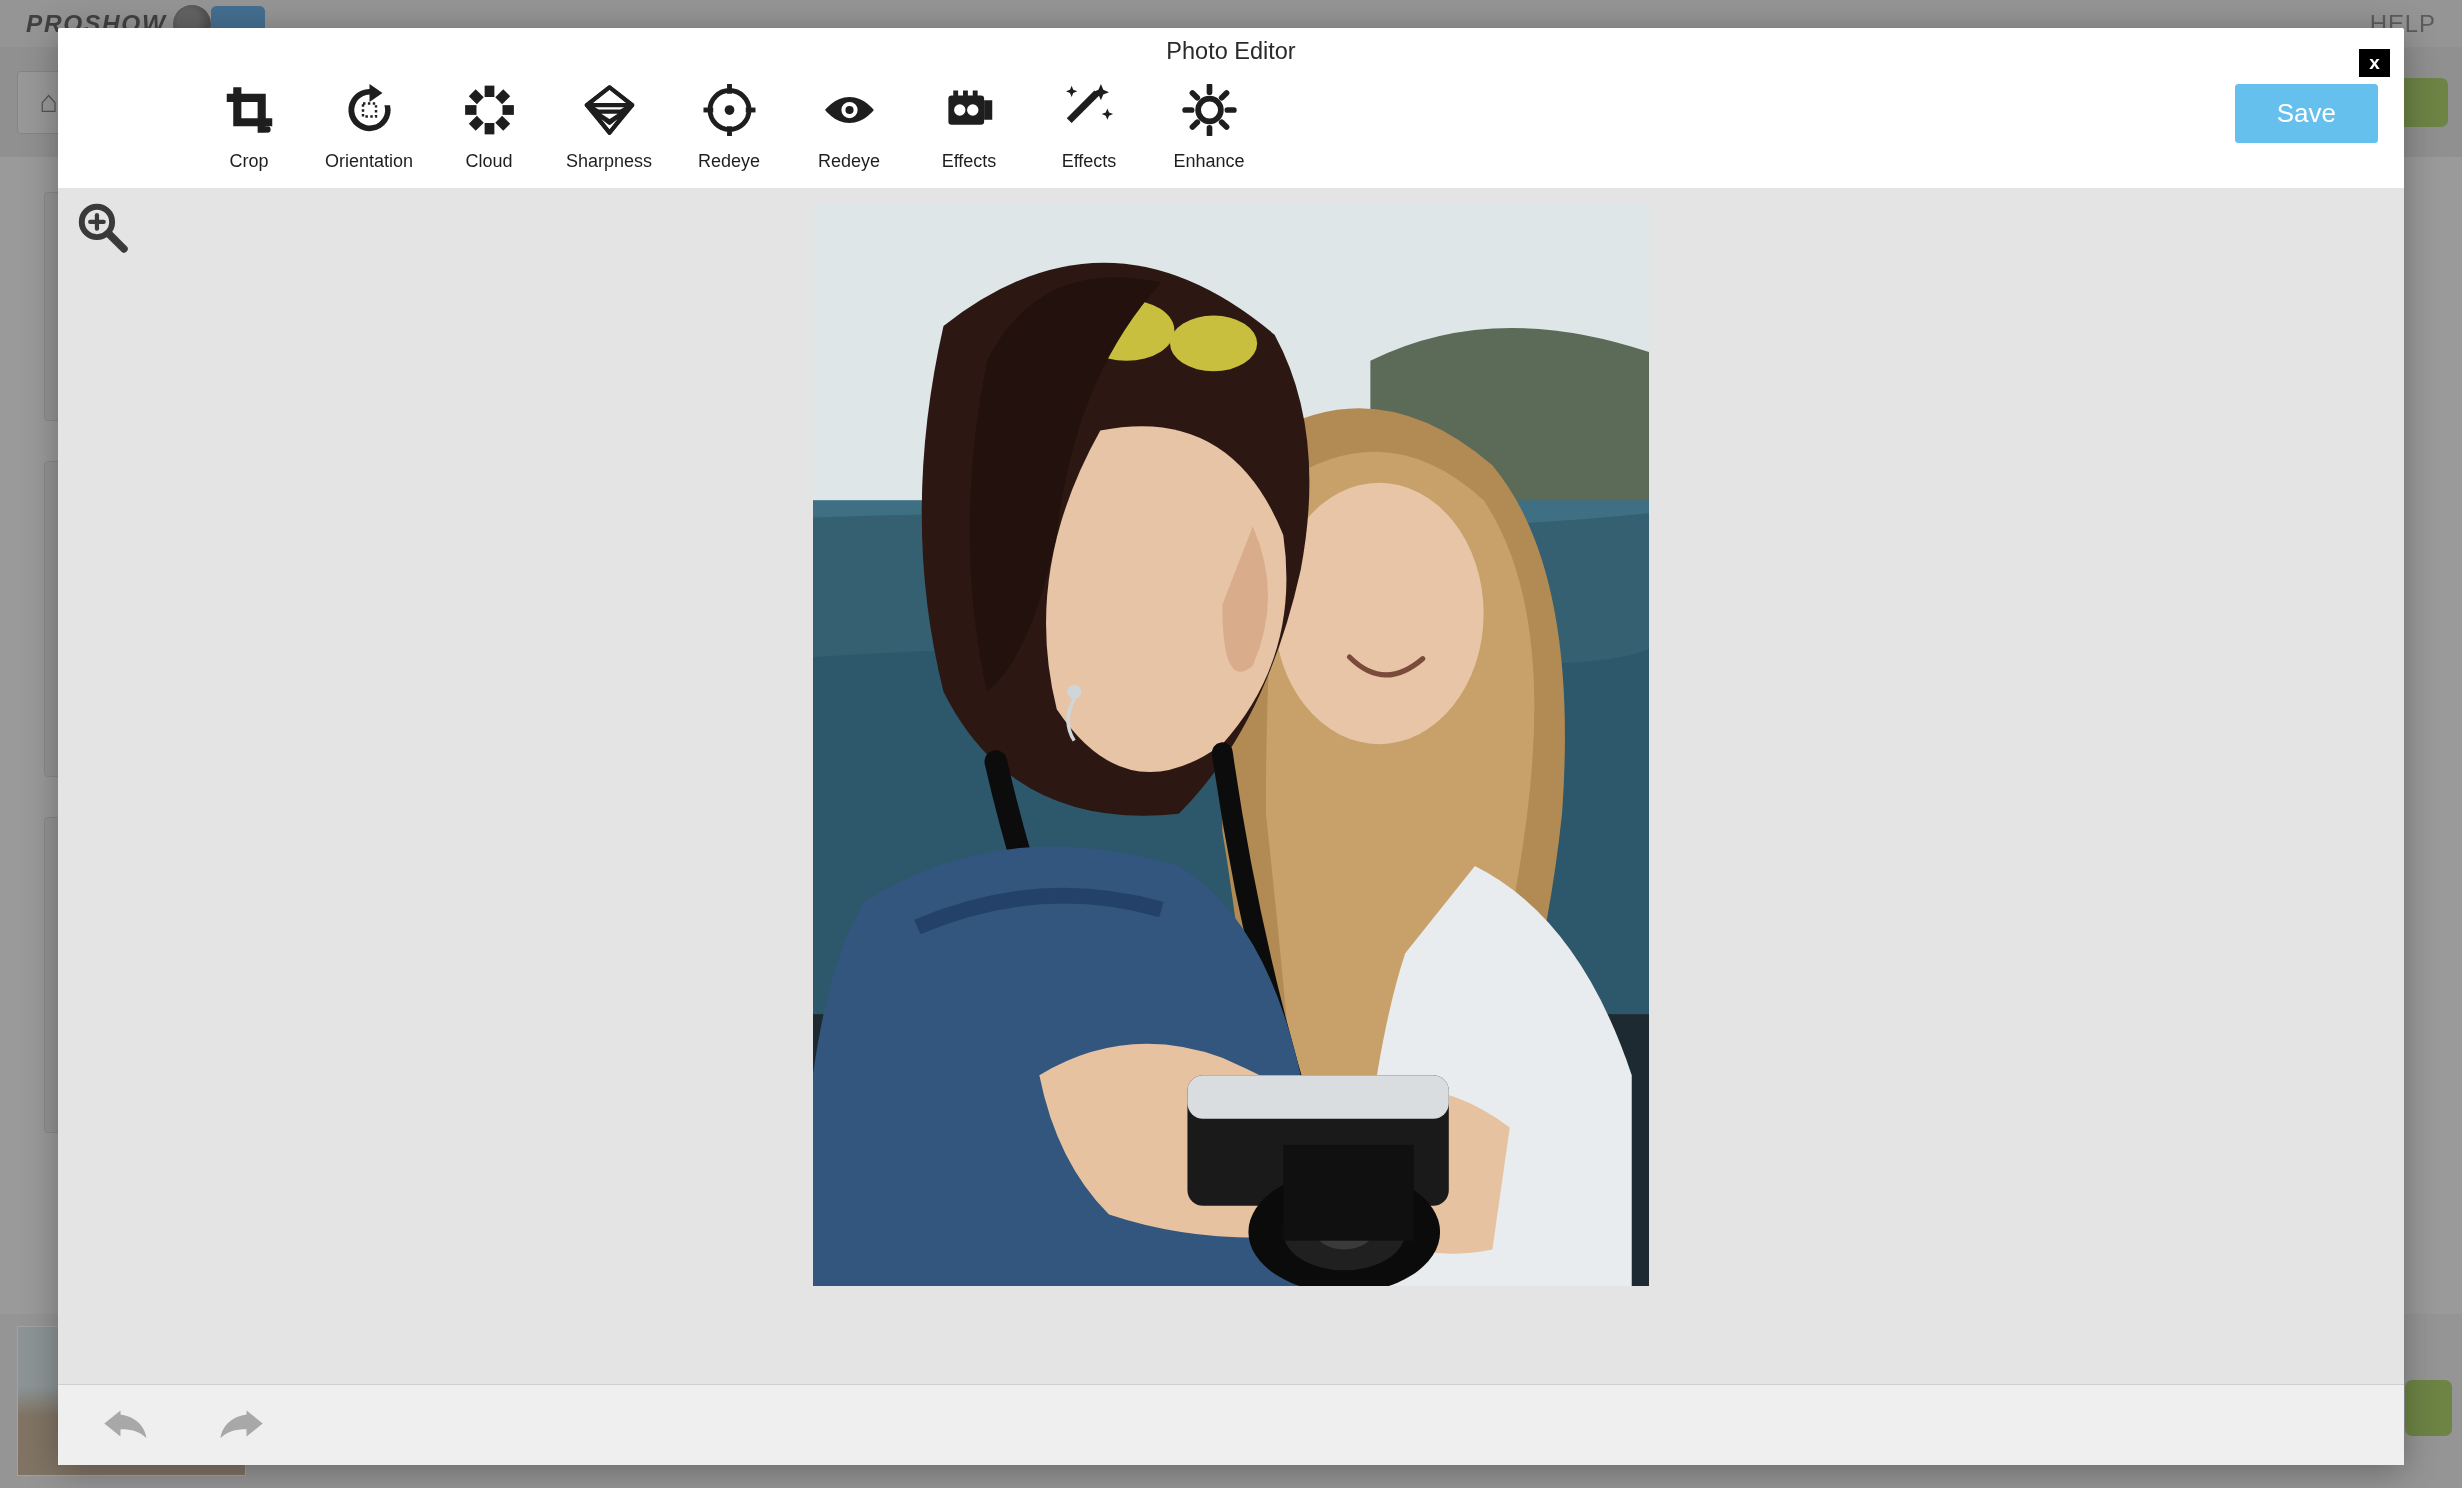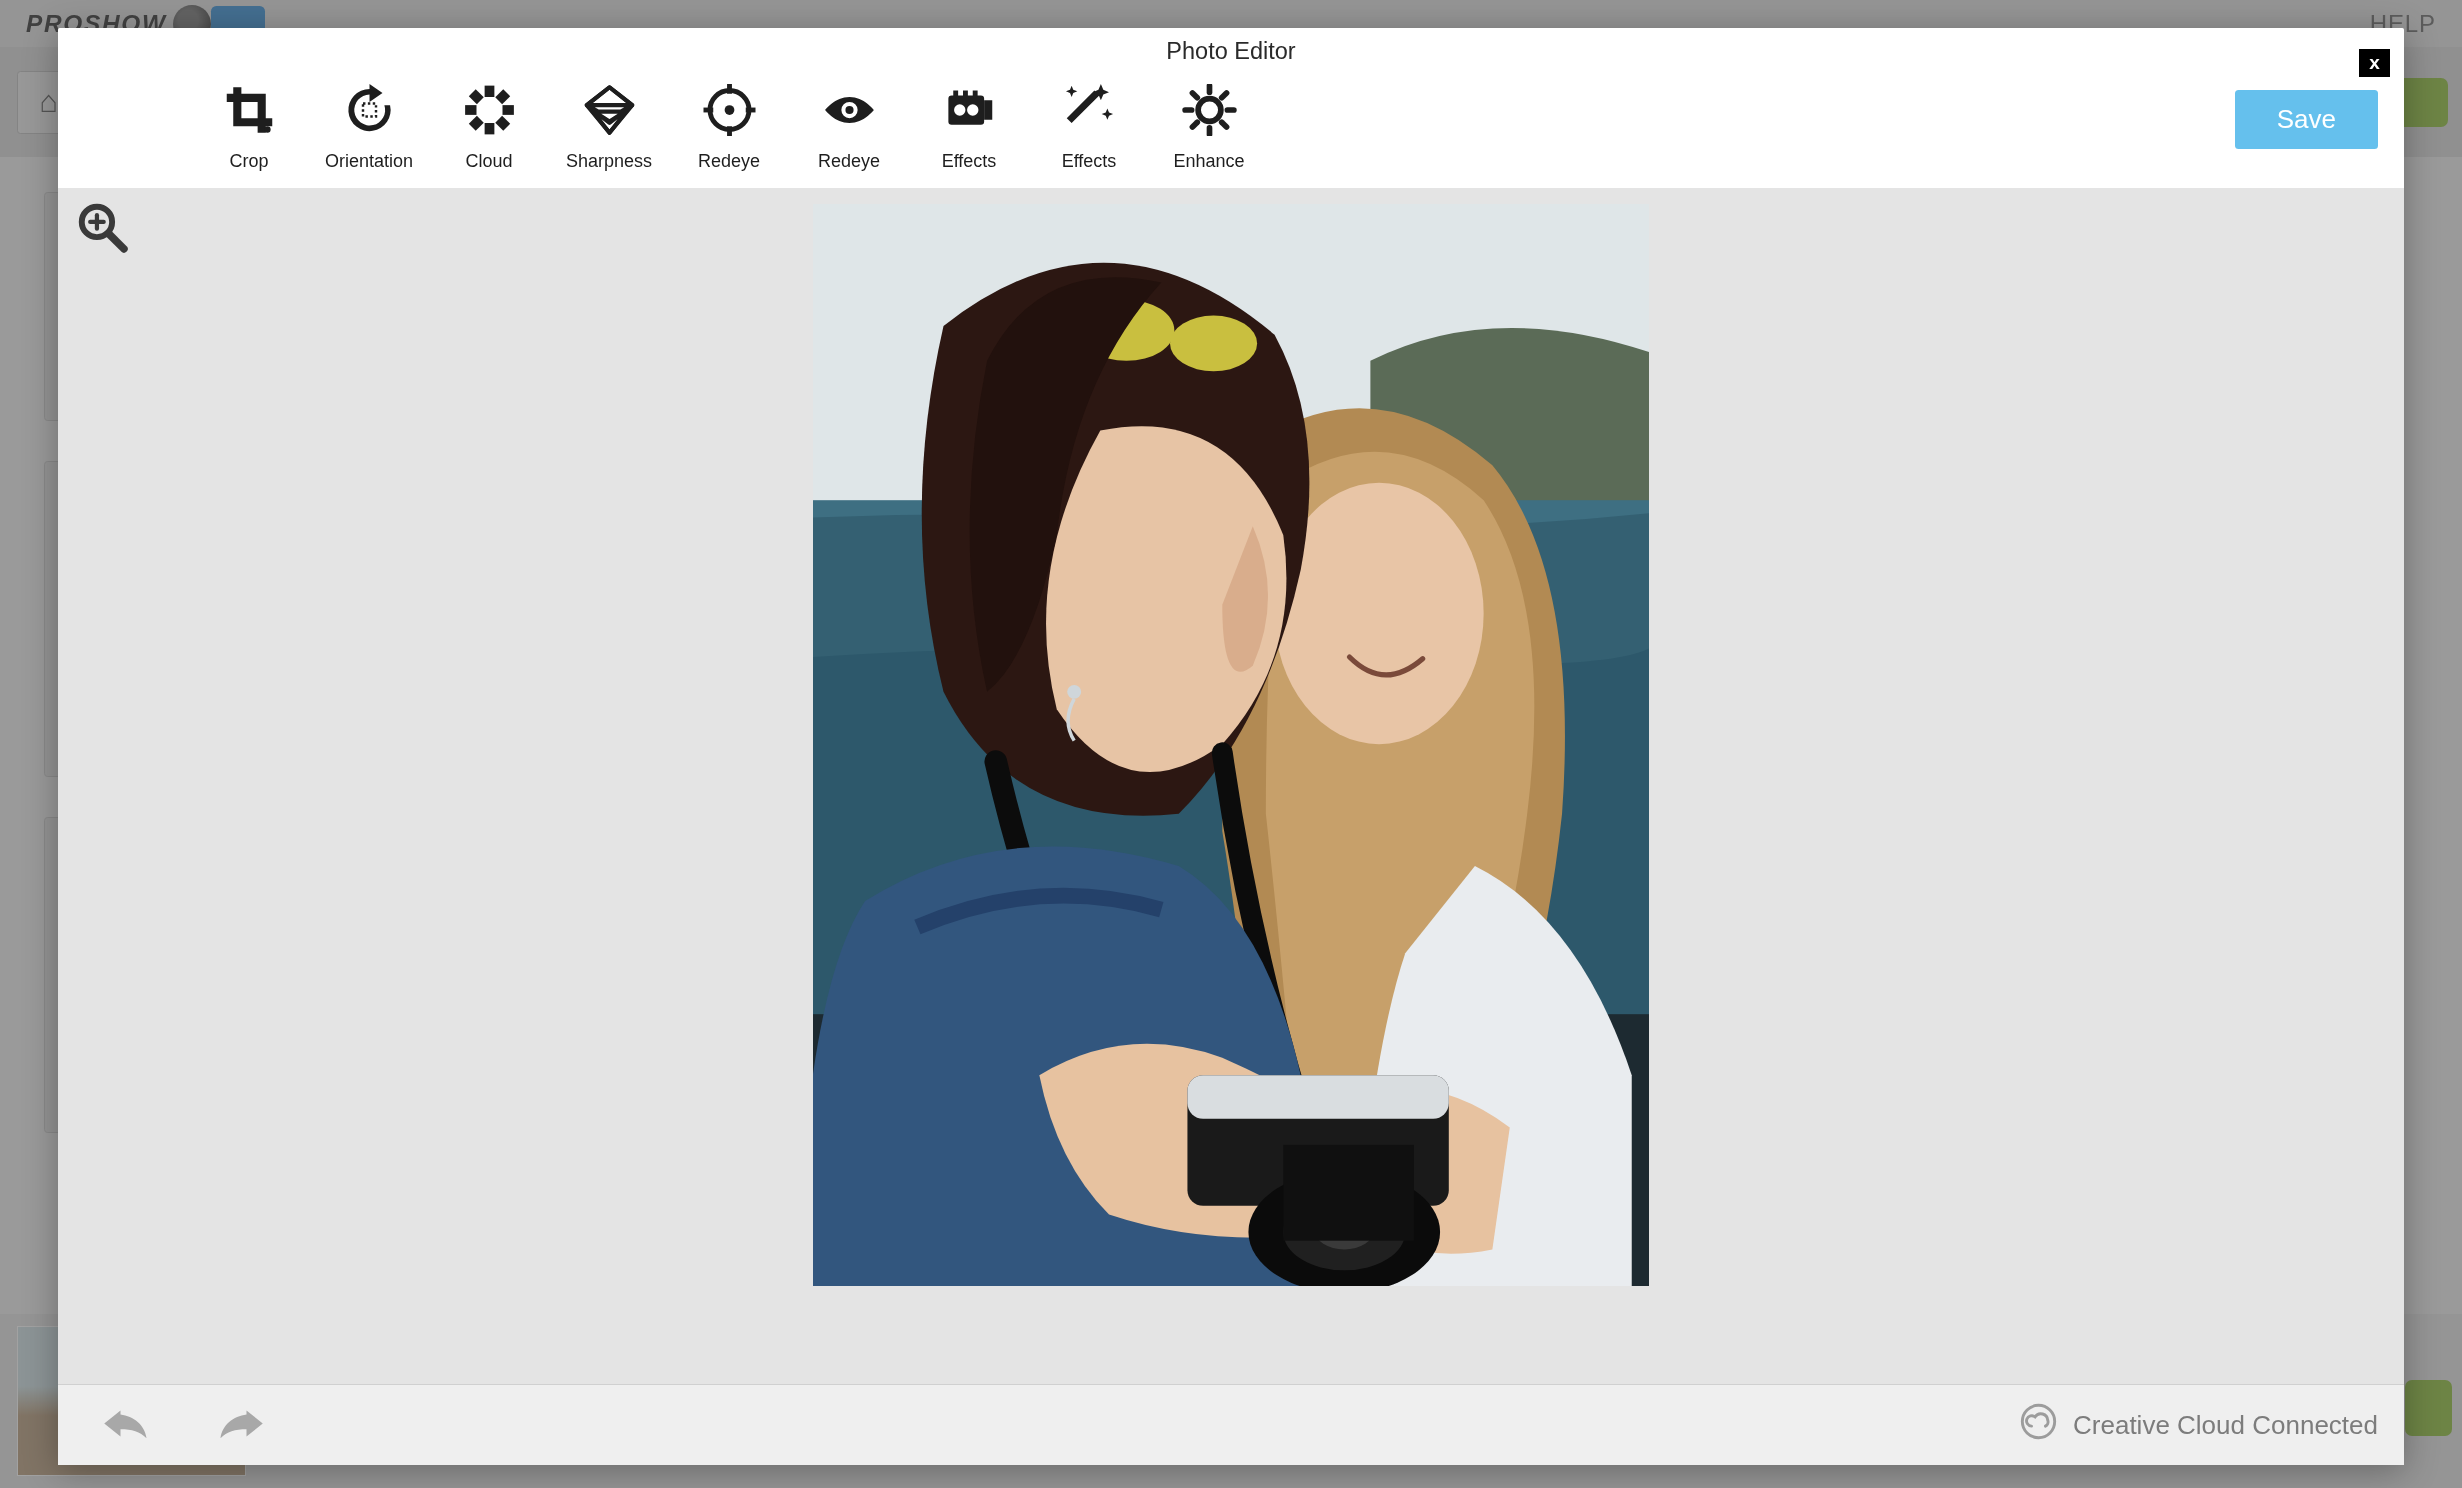--- a/index.html
+++ b/index.html
@@ -198,21 +198,21 @@
     height: 52px;
     fill: #1e1e1e;
   }
   .tool-label {
     font-size: 18px;
     color: #1e1e1e;
   }
 
   .save-btn {
     margin-left: auto;
-    margin-top: 6px;
+    margin-top: 0;
     background: #65c0ed;
     color: #fff;
     font-size: 26px;
     padding: 14px 42px;
     border: none;
     border-radius: 3.5px;
     cursor: pointer;
   }
 
   .canvas-area {
@@ -522,25 +522,16 @@
         </span>
       </span>
       <span>
         <span>
           <svg viewBox="0 0 64 40">
               <path d="M40 4l20 16-20 16v-9c-14 0-24 3-32 11 2-16 16-27 32-29V4z"></path>
             </svg>
         </span>
       </span>
     </div>
-    <div class="cc-status">
-      <span>
-        <svg viewBox="0 0 64 64">
-            <circle cx="32" cy="32" r="28" fill="none" stroke="#9c9c9c" stroke-width="5"></circle>
-            <path d="M20 40a9 9 0 1 1 6-16 12 12 0 0 1 22 6 8 8 0 0 1-4 10" fill="none" stroke="#9c9c9c" stroke-width="5" stroke-linecap="round"></path>
-          </svg>
-      </span>
-      <span>Creative Cloud Connected</span>
-    </div>
   </div>
 
 </div>
 
 
 </body></html>

